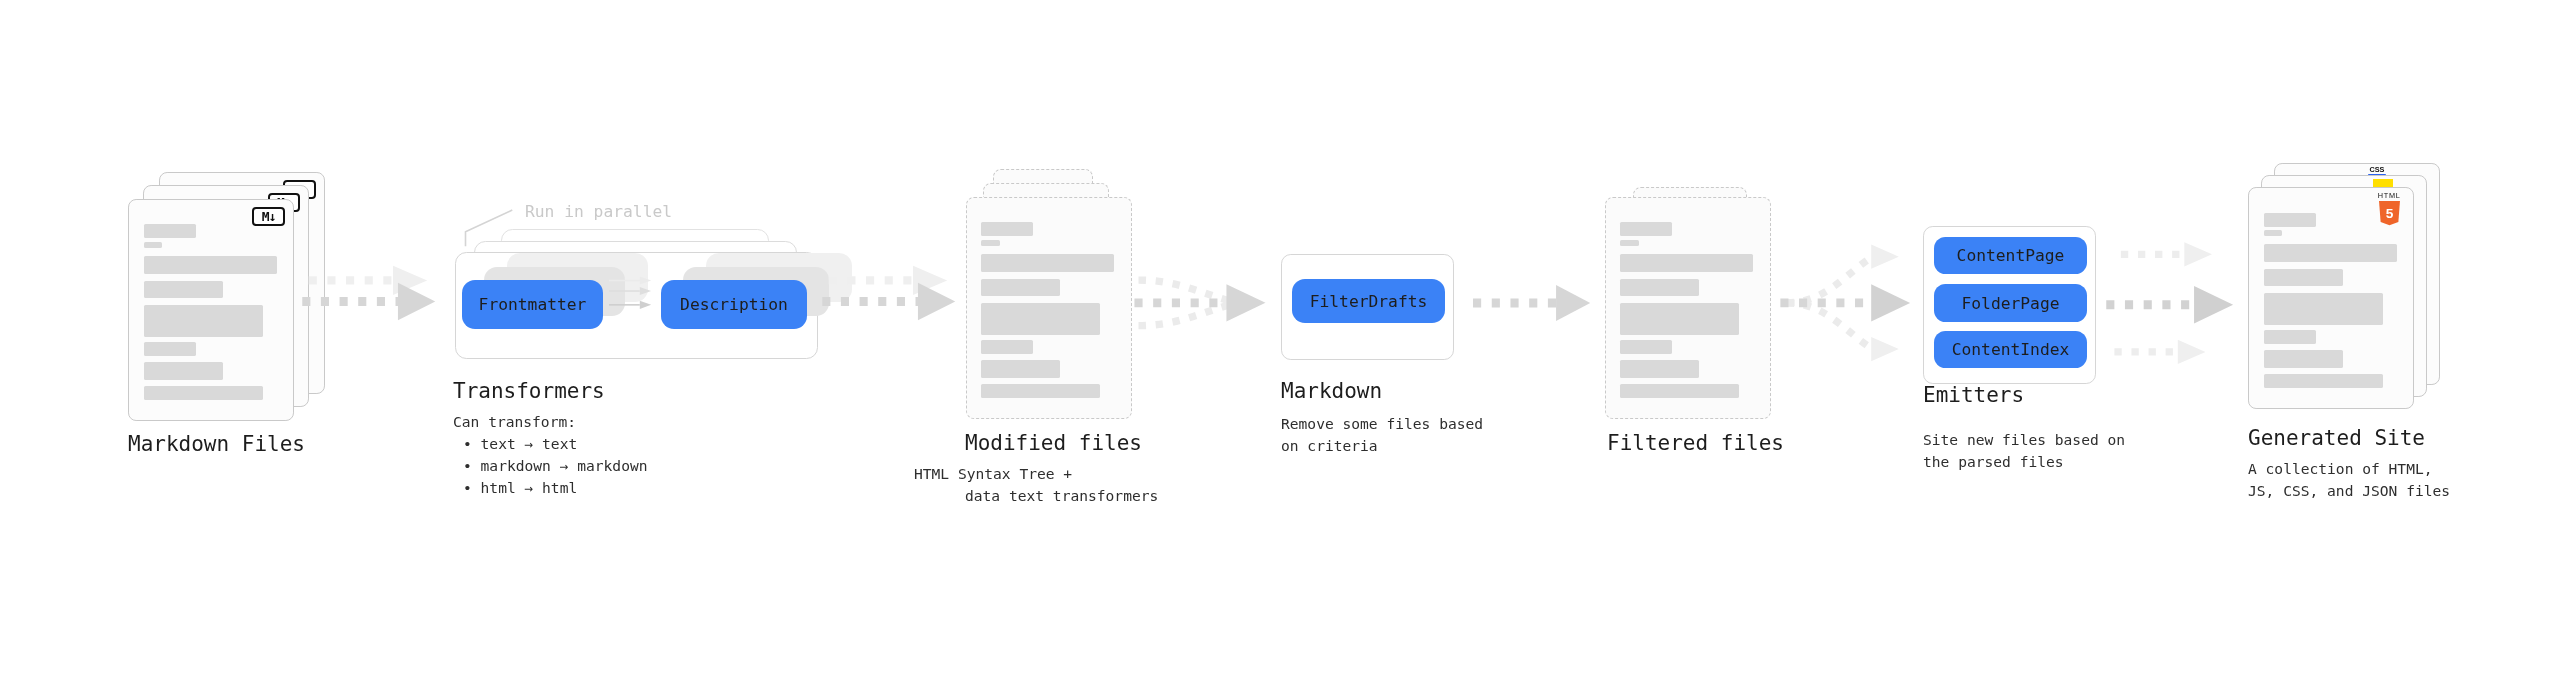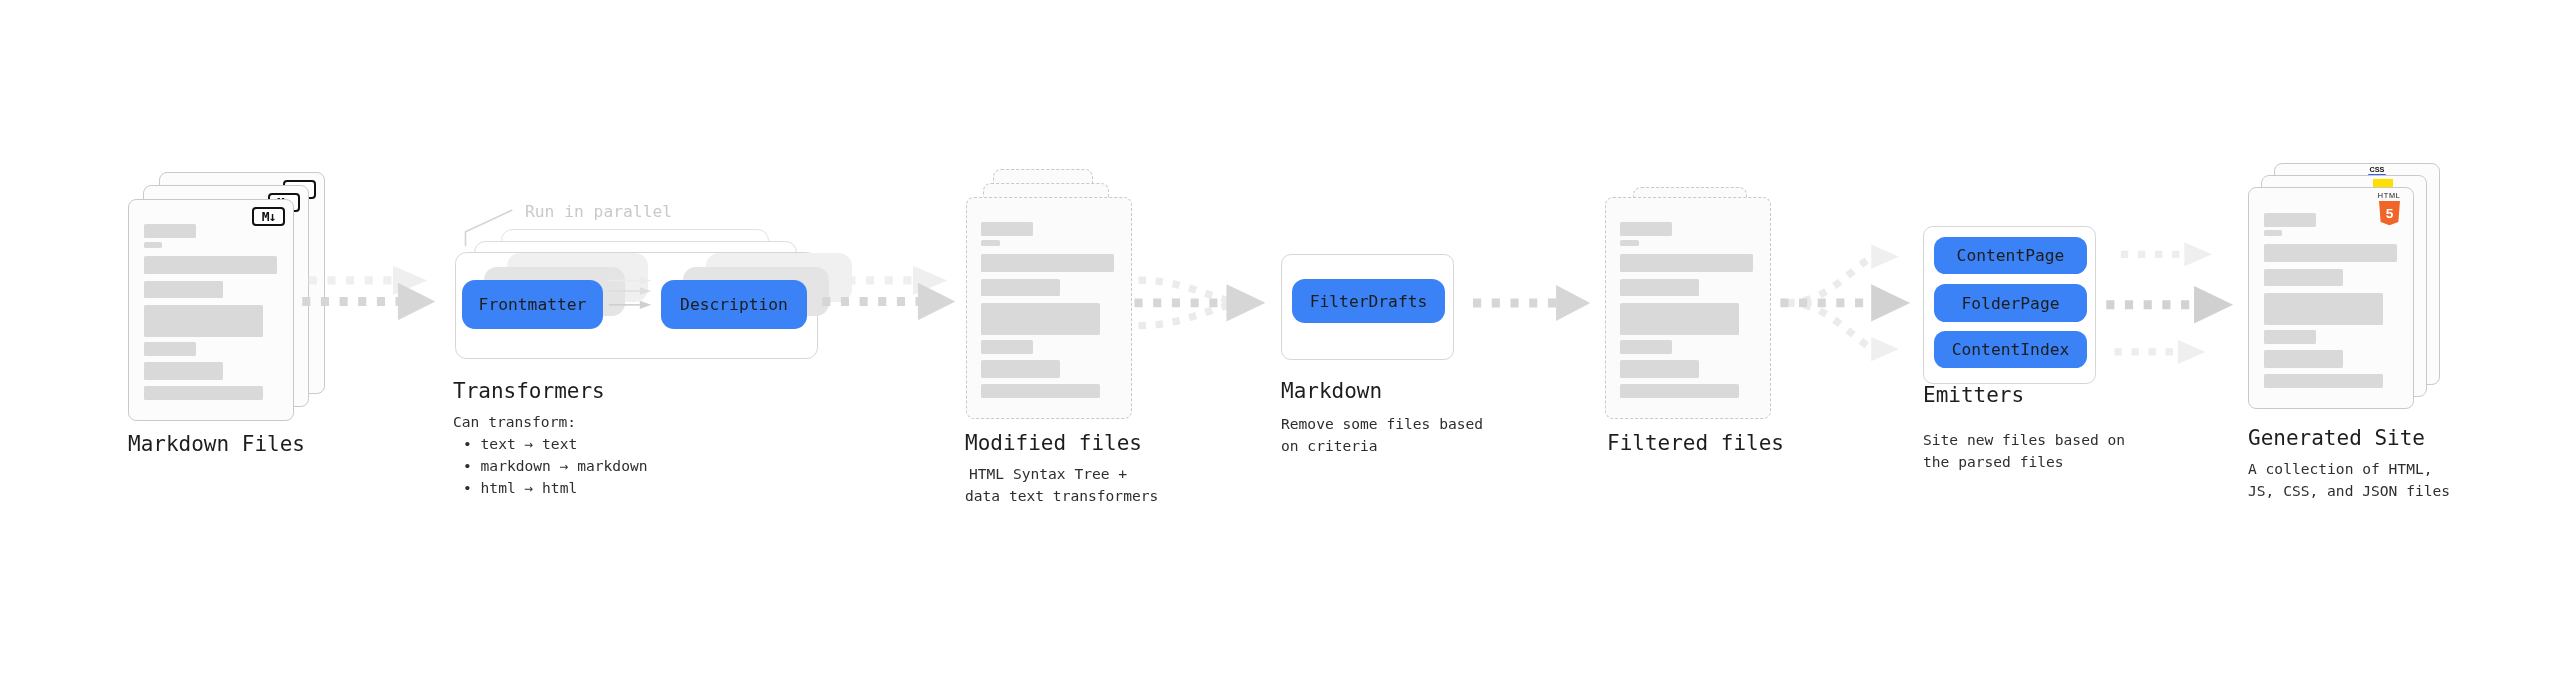--- a/index.html
+++ b/index.html
@@ -130,21 +130,21 @@
       <div class="bar br2"></div>
       <div class="bar br3"></div>
       <div class="bar br4"></div>
       <div class="bar br5"></div>
       <div class="bar br6"></div>
       <div class="bar br7"></div>
       <div class="bar br8"></div>
     </div>
   </div>
   <div class="title" style="left:965px;top:431px;">Modified files</div>
-  <div class="desc" style="left:969px;top:463px;text-align:right;">HTML Syntax Tree +</div>
+  <div class="desc" style="left:914px;top:463px;text-align:right;">HTML Syntax Tree +</div>
   <div class="desc" style="left:965px;top:485px;">data text transformers</div>
 
   <svg class="abs" style="left:1132px;top:262px;" width="140" height="85" viewBox="0 0 172 104">
     <g fill="none">
       <path d="M8,22 C55,22 85,38 118,47" stroke="#ebebeb" stroke-width="9" stroke-dasharray="9 12"></path>
       <path d="M8,78 C55,78 85,62 118,53" stroke="#ebebeb" stroke-width="9" stroke-dasharray="9 12"></path>
       <path d="M3,50 H116" stroke="#d6d6d6" stroke-width="11" stroke-dasharray="10 13"></path>
     </g>
     <polygon points="116,27 164,50 116,73" fill="#d6d6d6"></polygon>
   </svg>

